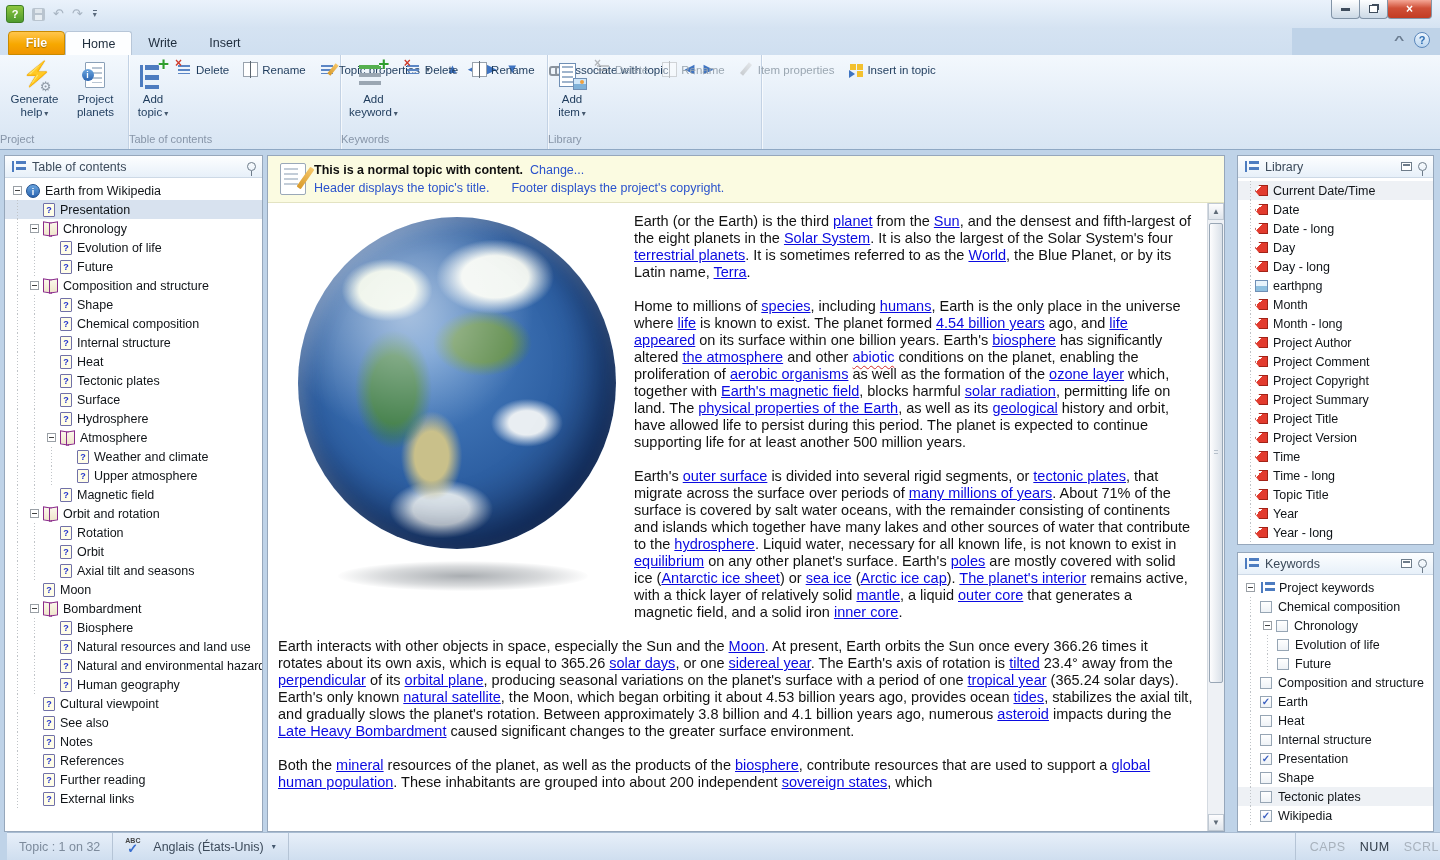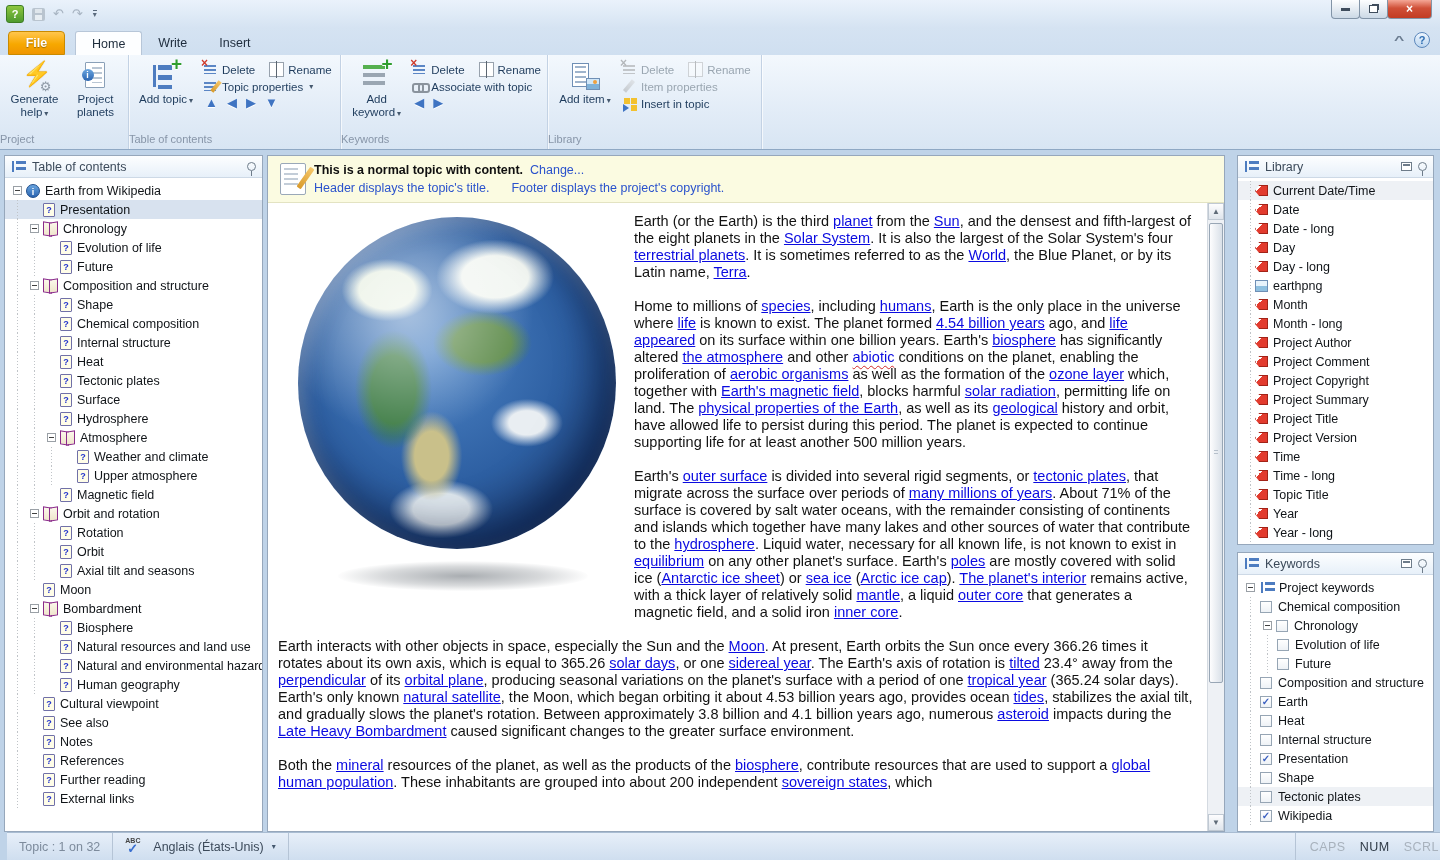--- a/index.html
+++ b/index.html
@@ -19,40 +19,40 @@
   .qdd{font-size:8px;color:#5a6a7c;border-top:1px solid #5a6a7c;line-height:8px;margin-left:2px}
   .wtitle{flex:1;text-align:center;font-size:12.5px;color:#253549;text-shadow:0 1px 0 #fff}
   .winbtns{display:flex;position:absolute;right:8px;top:0}
   .wbtn{width:29px;height:19px;border:1px solid #8294a7;border-top:none;background:linear-gradient(#fdfeff,#ccd9e6);
     display:flex;align-items:center;justify-content:center;border-radius:0 0 4px 4px;margin-left:-1px}
   .wbtn.close{width:45px;background:linear-gradient(#f5a796,#d05038 45%,#c23c23);color:#fff;font-weight:bold}
   .mindash{width:9px;height:3px;background:#3e4c5c}
   .restbox{width:9px;height:8px;border:1px solid #3e4c5c;background:#fff;box-shadow:2px -2px 0 -1px #3e4c5c}
 
   
-  .tabrow{position:absolute;left:0;top:28px;width:1440px;height:27px;background:linear-gradient(#d5e3f2,#cfdff0);display:flex;align-items:flex-end}
+  .tabrow{position:absolute;left:0;top:28px;width:1292px;height:27px;background:linear-gradient(#d5e3f2,#cfdff0);display:flex;align-items:flex-end}
   .ftab{width:57px;height:24px;margin-left:8px;border-radius:4px 4px 0 0;border:1px solid #c98a00;
     background:linear-gradient(#ffc64d,#f7a800 55%,#ef9500);color:#fff;font-weight:bold;font-size:12.5px;
     display:flex;align-items:center;justify-content:center;text-shadow:0 1px 1px #9c6a00}
   .rtab{height:24px;padding:0 16px;font-size:12.5px;color:#1e2c3c;display:flex;align-items:center}
-  .rtab.sel{background:#fdfeff;border:1px solid #b7c6d8;border-bottom:none;border-radius:3px 3px 0 0;margin-left:10px}
+  .rtab.sel{background:#fdfeff;border:1px solid #b7c6d8;border-bottom:none;border-radius:3px 3px 0 0;margin-left:0}
   .tabright{position:absolute;right:10px;top:32px;display:flex;gap:12px;align-items:center}
   .chev{color:#6b7c90;font-weight:bold;font-size:11px;transform:scaleX(1.6)}
   .helpbtn{width:16px;height:16px;border-radius:50%;background:linear-gradient(#eef6ff,#bcd6ef);
     border:1px solid #5b87bb;color:#2f6eb2;font-weight:bold;font-size:11px;display:flex;align-items:center;justify-content:center}
 
   
   .ribbon{position:absolute;left:0;top:55px;width:1440px;height:95px;
     background:linear-gradient(#f3f8fd,#e2ecf7 60%,#d8e5f3);border-bottom:1px solid #8fa8c4;display:flex}
   .rgroup{height:94px;border-right:1px solid #c3d2e4;box-shadow:1px 0 0 #ffffffaa;display:flex;flex-direction:column}
   .rbody{flex:1;display:flex;align-items:flex-start;padding:4px 6px 0 8px;gap:8px}
   .rlabel{height:16px;text-align:left;font-size:11px;color:#8795a8;padding-bottom:2px}
   .bigbtn{width:58px;text-align:center;font-size:11.5px;line-height:13px;color:#1e3b5c;padding:2px 0}
   .bigbtn .cap{display:inline}
-  .smallcol{display:flex;flex-direction:column;gap:2px;padding-top:3px}
+  .smallcol{display:flex;flex-direction:row;gap:14px;padding-top:3px}
   .srow{display:flex;gap:14px}
   .sbtn{display:flex;align-items:center;gap:4px;font-size:11.5px;color:#1e3b5c;white-space:nowrap}
   .sbtn.dis{color:#9aa6b1}
   .sbtn.dis .mi{opacity:.4;filter:grayscale(1)}
   .dd{font-size:8px;color:#44586e;margin-left:2px}
   .navarrows{display:flex;gap:9px;padding-left:2px}
   .arr{color:#3f74c2;font-size:13px;line-height:14px;text-shadow:0 1px 0 #fff}
 
   
   .bi{width:32px;height:30px;position:relative;margin:0 auto 2px}

